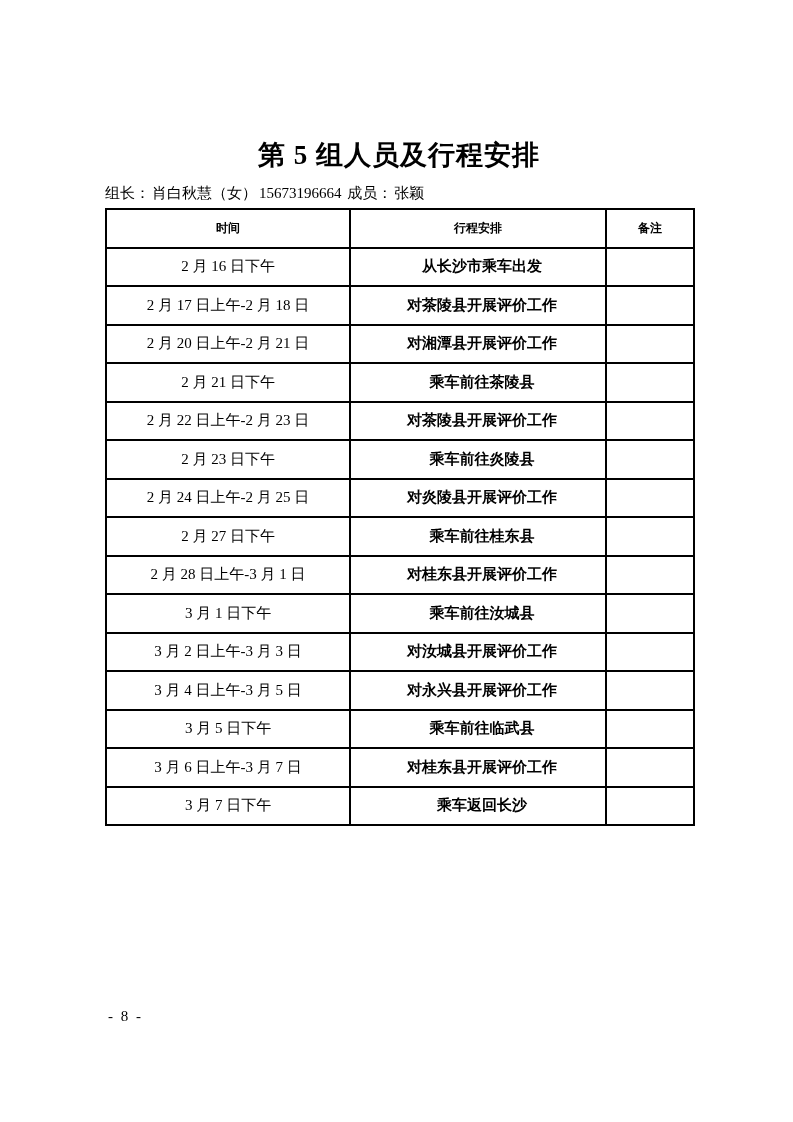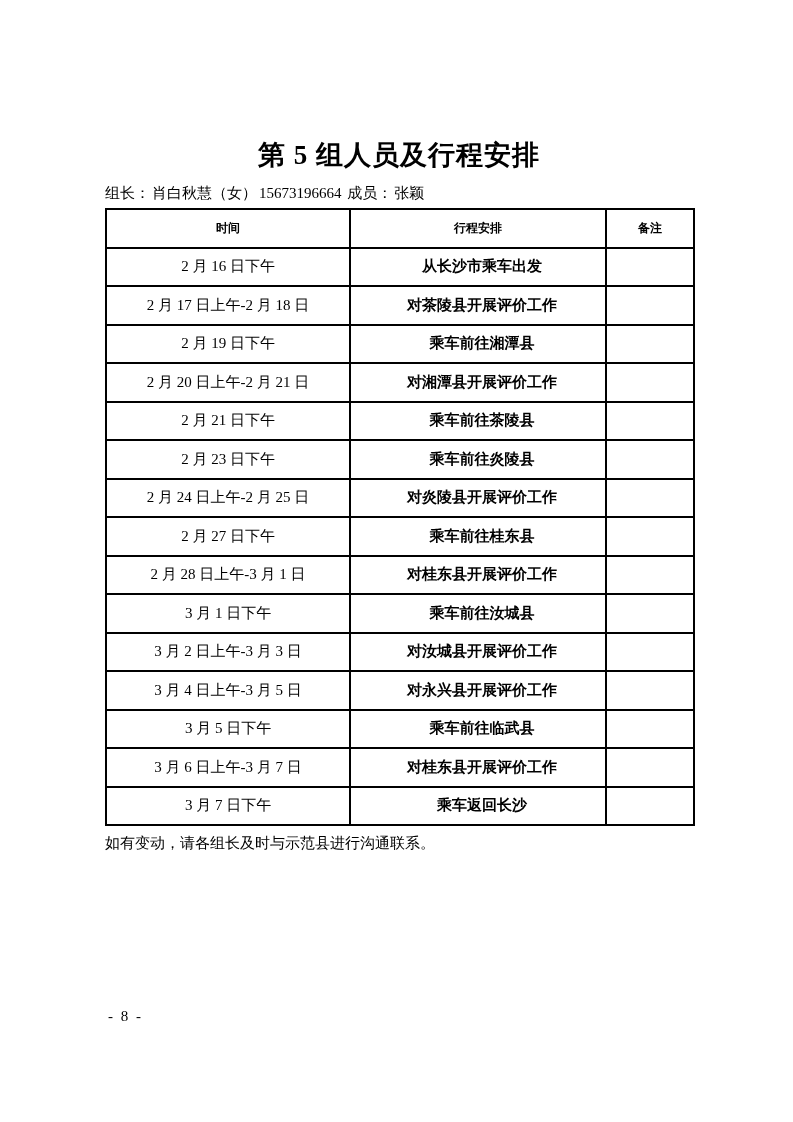--- a/index.html
+++ b/index.html
@@ -103,32 +103,32 @@
           <td class="c-time">2 月 16 日下午</td>
           <td class="c-itin">从长沙市乘车出发</td>
           <td class="c-note"></td>
         </tr>
         <tr>
           <td class="c-time">2 月 17 日上午-2 月 18 日</td>
           <td class="c-itin">对茶陵县开展评价工作</td>
           <td class="c-note"></td>
         </tr>
         <tr>
-          <td class="c-time">2 月 19 日下午</td>
-          <td class="c-itin">乘车前往湘潭县</td>
-          <td class="c-note"></td>
-        </tr>
-        <tr>
           <td class="c-time">2 月 20 日上午-2 月 21 日</td>
           <td class="c-itin">对湘潭县开展评价工作</td>
           <td class="c-note"></td>
         </tr>
         <tr>
           <td class="c-time">2 月 21 日下午</td>
           <td class="c-itin">乘车前往茶陵县</td>
+          <td class="c-note"></td>
+        </tr>
+        <tr>
+          <td class="c-time">2 月 22 日上午-2 月 23 日</td>
+          <td class="c-itin">对茶陵县开展评价工作</td>
           <td class="c-note"></td>
         </tr>
         <tr>
           <td class="c-time">2 月 23 日下午</td>
           <td class="c-itin">乘车前往炎陵县</td>
           <td class="c-note"></td>
         </tr>
         <tr>
           <td class="c-time">2 月 24 日上午-2 月 25 日</td>
           <td class="c-itin">对炎陵县开展评价工作</td>
@@ -170,17 +170,16 @@
           <td class="c-note"></td>
         </tr>
         <tr>
           <td class="c-time">3 月 7 日下午</td>
           <td class="c-itin">乘车返回长沙</td>
           <td class="c-note"></td>
         </tr>
       </tbody>
     </table>
 
-    <p class="note-line">如有变动，请各组长及时与示范县进行沟通联系。</p>
   </div>
 
   <div class="page-number">- 8 -</div>
 </div>
 
 </body></html>

